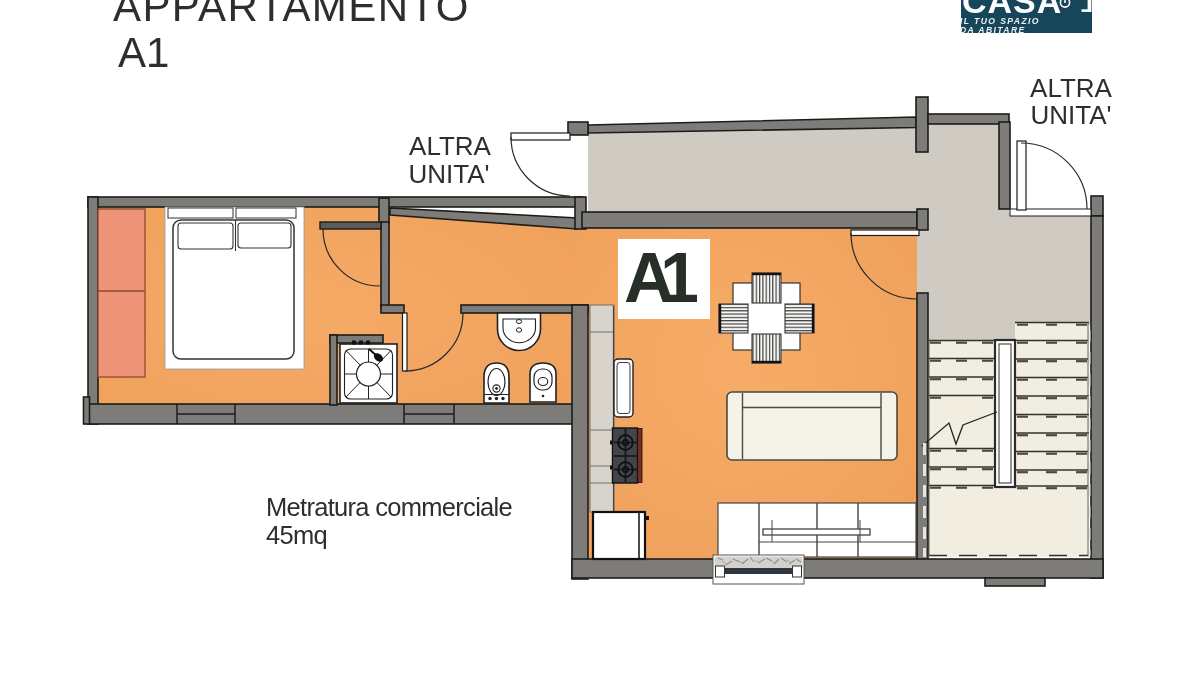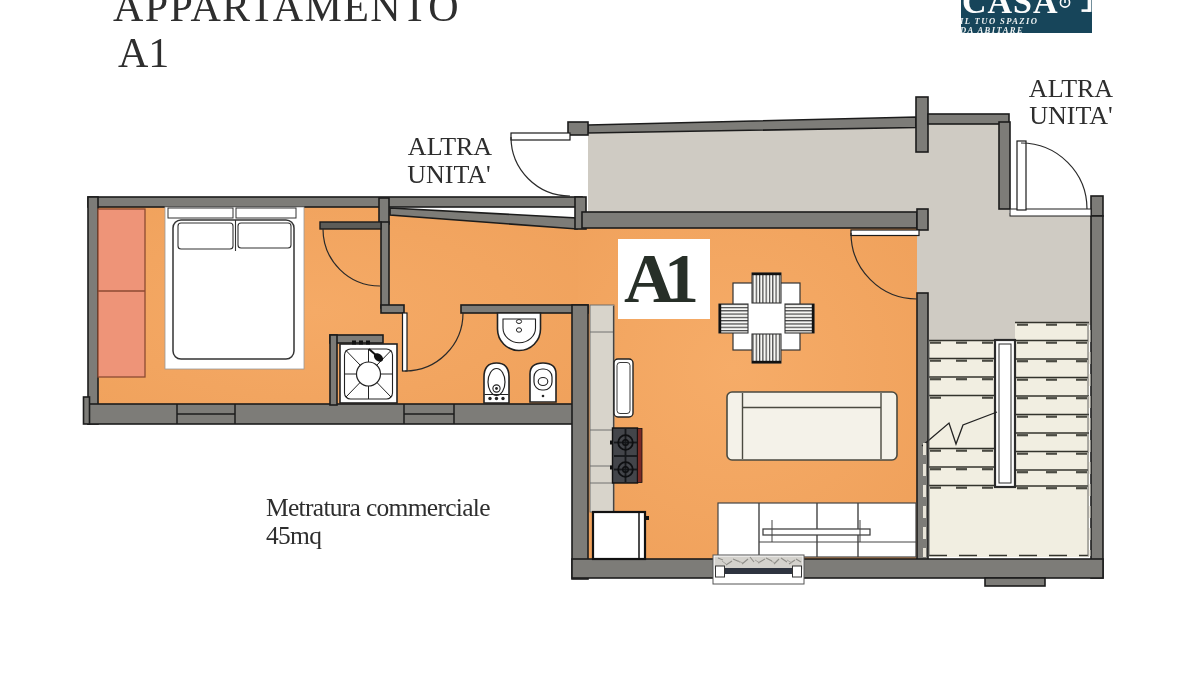--- a/index.html
+++ b/index.html
@@ -1,17 +1,17 @@
 <!DOCTYPE html>
 <html><head>
 <meta charset="utf-8">
 <style>
   html,body{margin:0;padding:0;background:#ffffff;}
   #canvas{width:1200px;height:680px;position:relative;overflow:hidden;
-    font-family:Liberation Serif, serif;}
+    font-family:Liberation Sans, sans-serif;}
   svg{display:block;}
 </style>
 </head>
 <body>
 <div id="canvas">
 <svg width="1200" height="680" viewBox="0 0 1200 680" xmlns="http://www.w3.org/2000/svg">
 <defs>
   <pattern id="vstripe" width="3.3" height="4" patternUnits="userSpaceOnUse">
     <rect width="3.3" height="4" fill="#f7f7f4"></rect>
     <rect x="0" width="1.2" height="4" fill="#444"></rect>

